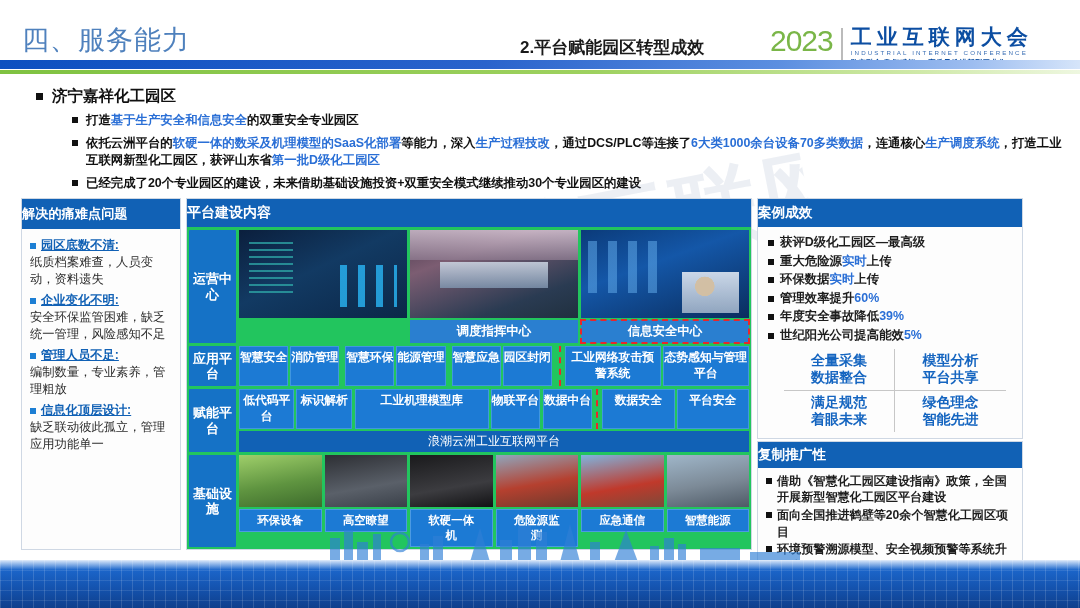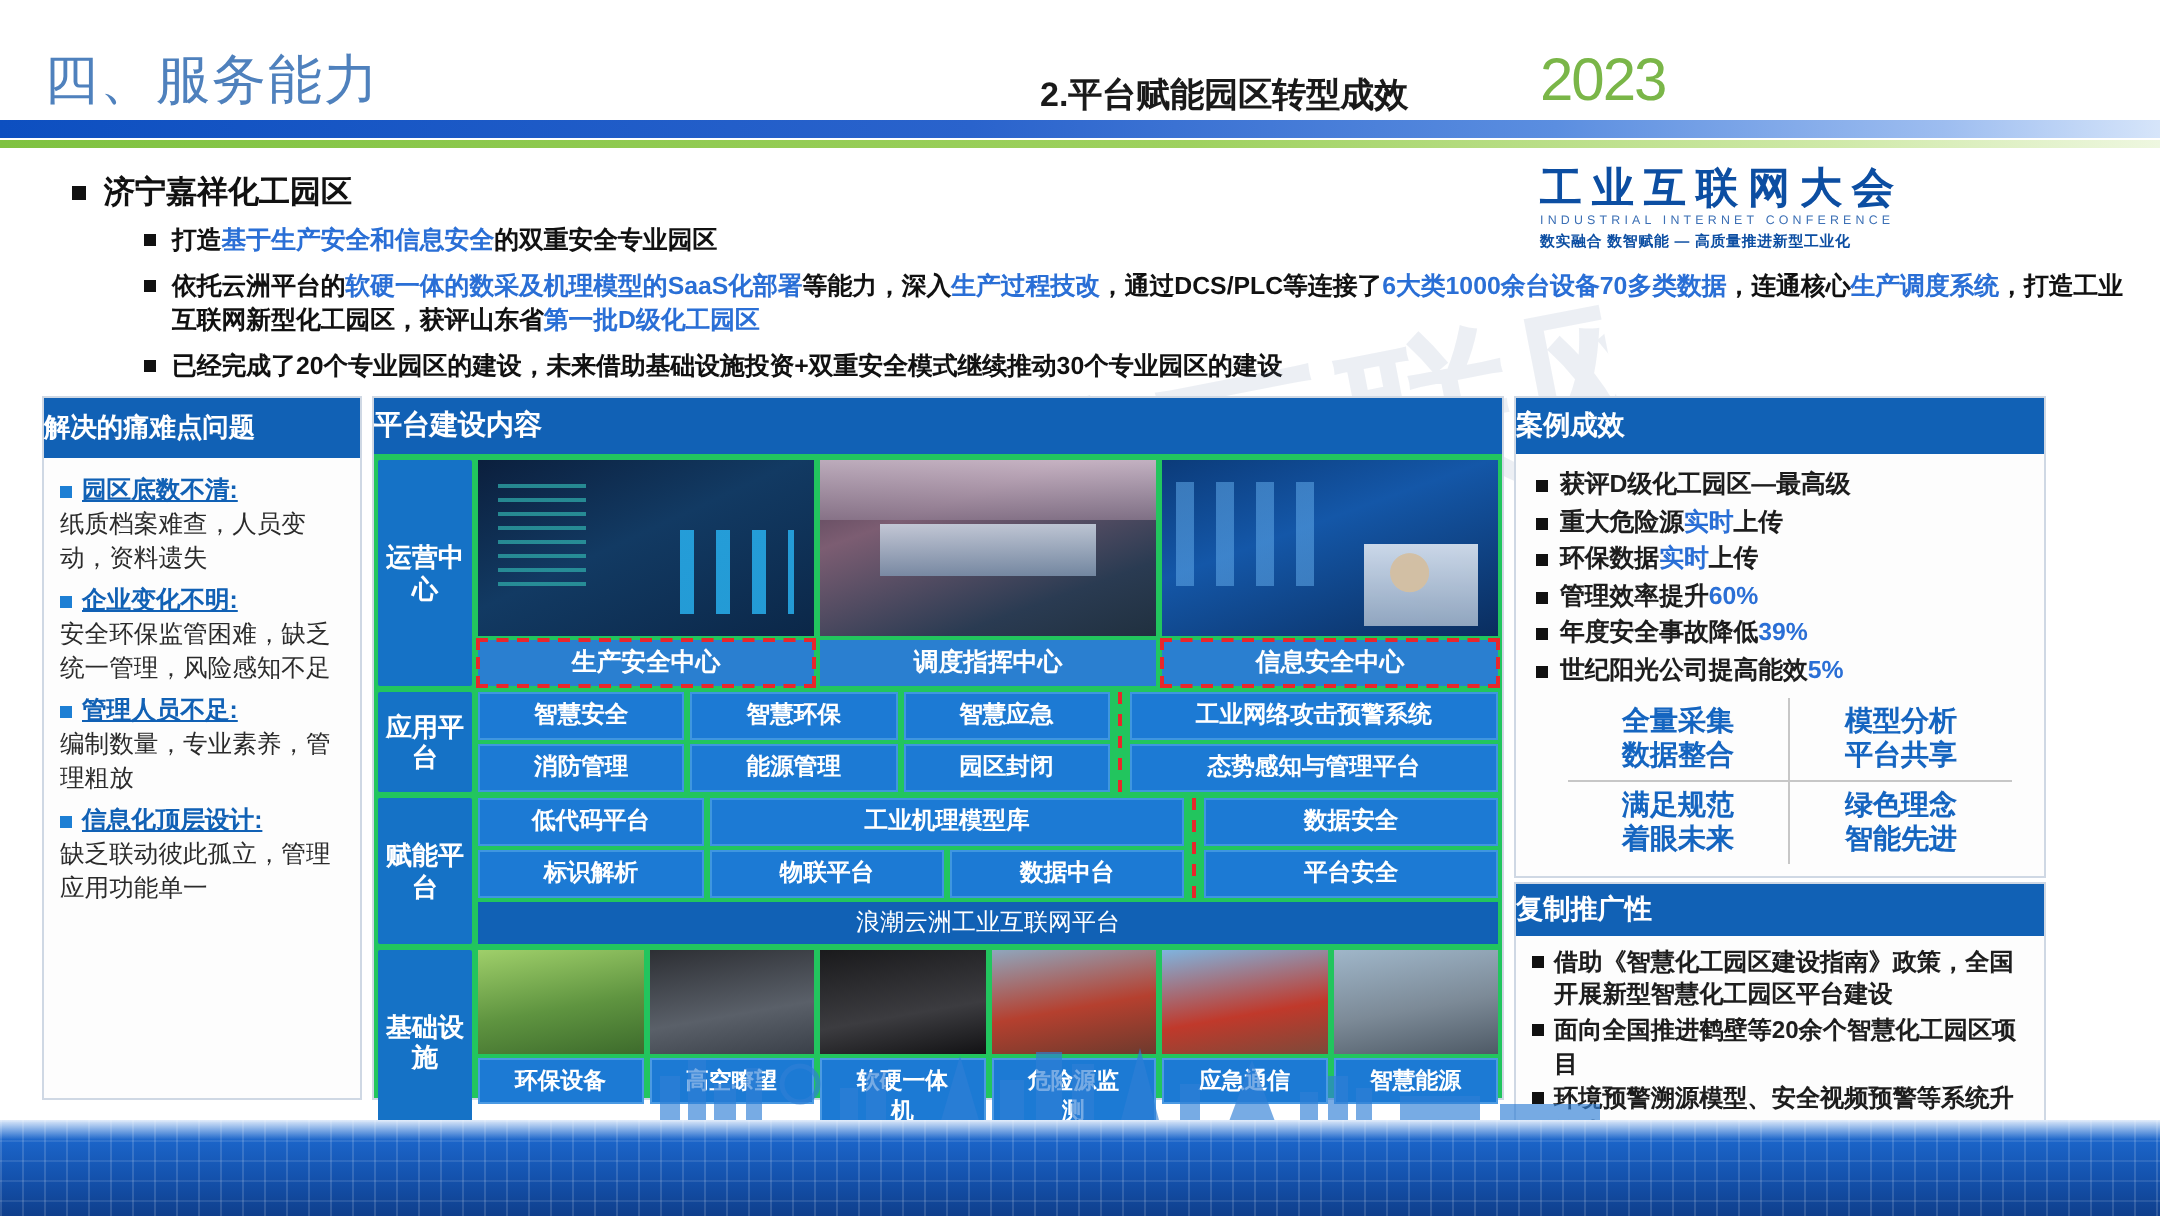--- a/index.html
+++ b/index.html
@@ -16,21 +16,21 @@
     position:absolute; left:22px; top:22px;
     font-size:27px; color:#4f81bd; letter-spacing:1px;
     font-weight:400;
   }
   #subtitle {
     position:absolute; left:520px; top:36px;
     font-size:17px; color:#1a1a1a; font-weight:700;
   }
   #conf-logo {
     position:absolute; left:770px; top:26px;
-    display:flex; align-items:flex-start; gap:8px;flex-direction:column;
+    display:flex; align-items:flex-start; gap:8px;
   }
   #conf-logo .year {
     font-size:30px; color:#7ab648; font-weight:400;
     letter-spacing:-1px; line-height:1;
   }
   #conf-logo .yearsub {
     font-size:4.5px; color:#6f9a4a; letter-spacing:.3px; margin-top:5px;
   }
   #conf-logo .bar { width:2px; background:#bbb; align-self:stretch; margin-top:2px;}
   #conf-logo .zh {
@@ -111,21 +111,21 @@
     background:linear-gradient(180deg,#d8c7d6,#8d7a8f);opacity:.8;}
   .img-hall::after{content:"";position:absolute;left:18%;top:36%;width:64%;height:30%;
     background:linear-gradient(180deg,#cfd9e6,#7e93ad);opacity:.85;}
   .img-sec { background:linear-gradient(160deg,#0b3b7a,#1457a8 40%,#0a2d5e); }
   .img-sec::before{content:"";position:absolute;left:4%;top:12%;width:46%;height:60%;
     background:repeating-linear-gradient(to right,#5fa8e8 0 9px,transparent 9px 20px);opacity:.55;}
   .img-sec::after{content:"";position:absolute;right:6%;bottom:6%;width:34%;height:46%;
     background:radial-gradient(circle at 40% 35%,#e8cda8 0 22%,transparent 23%),linear-gradient(180deg,#dfe7f2,#9fb2c9);opacity:.9;}
 
   
-  .cellgrid { flex:1; display:flex; flex-direction:column; gap:2px; }
+  .cellgrid { flex:1; display:flex; flex-direction:row; gap:2px; }
   .cellgrid .line { display:flex; gap:3px; }
   .cellbtn {
     flex:1; background:#1c7ad4; color:#fff; font-size:11.8px; font-weight:700;
     text-align:center; padding:3px 0; border:1px solid #3f96e0;
   }
   .sep-dashed { width:0; border-left:2px dashed #e8272b; flex:none; margin:0 1px; }
 
   #enable-row .platform-bar {
     background:#1161b5; color:#fff; font-size:12px; font-weight:400;
     text-align:center; padding:2px 0; margin-top:2px;
@@ -265,21 +265,20 @@
 <div id="center-panel">
   <div class="panel-title">平台建设内容</div>
 
   <div class="row" id="ops-row">
     <div class="rowlabel">
       <span>运营中心</span>
     </div>
     <div class="rowbody" id="ops-body">
         <div class="opcell dashed">
           <div class="opimg img-dash"></div>
-          <div class="opcap">生产安全中心</div>
         </div>
         <div class="opcell">
           <div class="opimg img-hall"></div>
           <div class="opcap">调度指挥中心</div>
         </div>
         <div class="opcell dashed">
           <div class="opimg img-sec"></div>
           <div class="opcap">信息安全中心</div>
         </div>
       </div>

